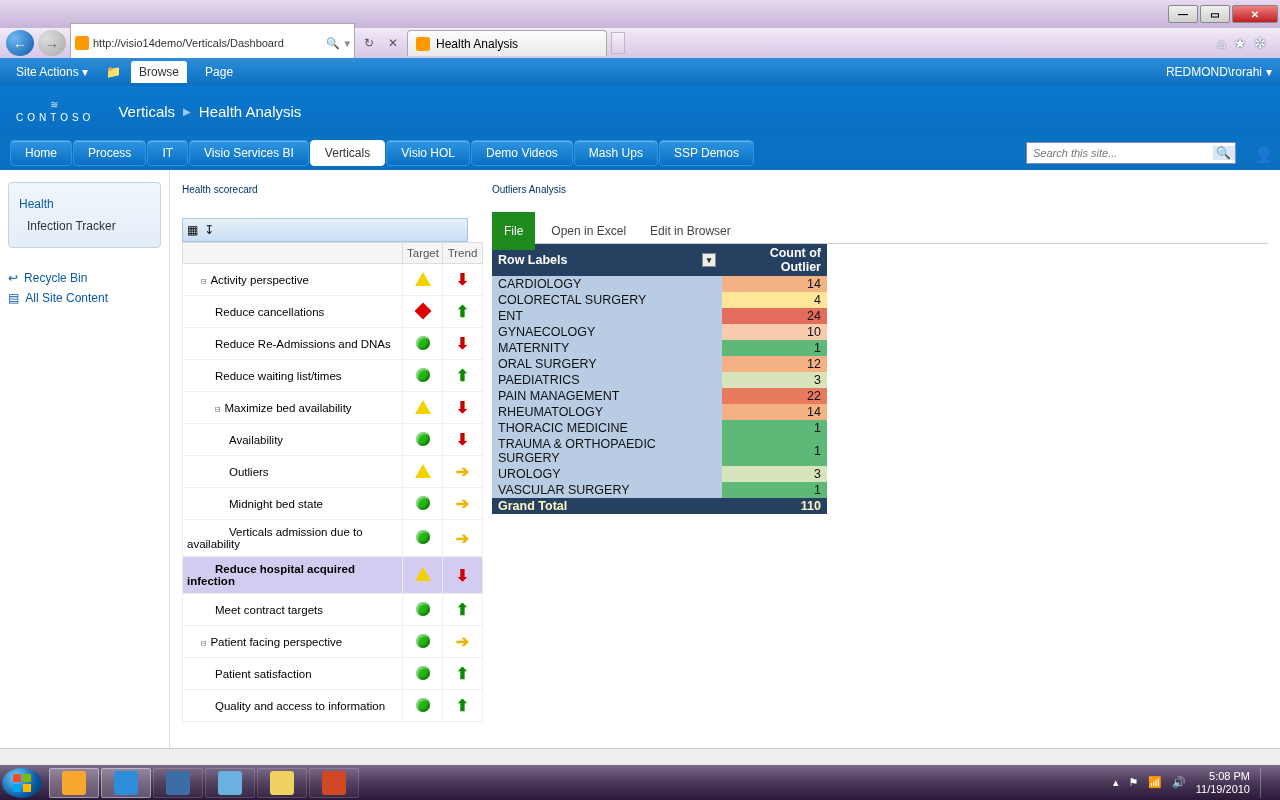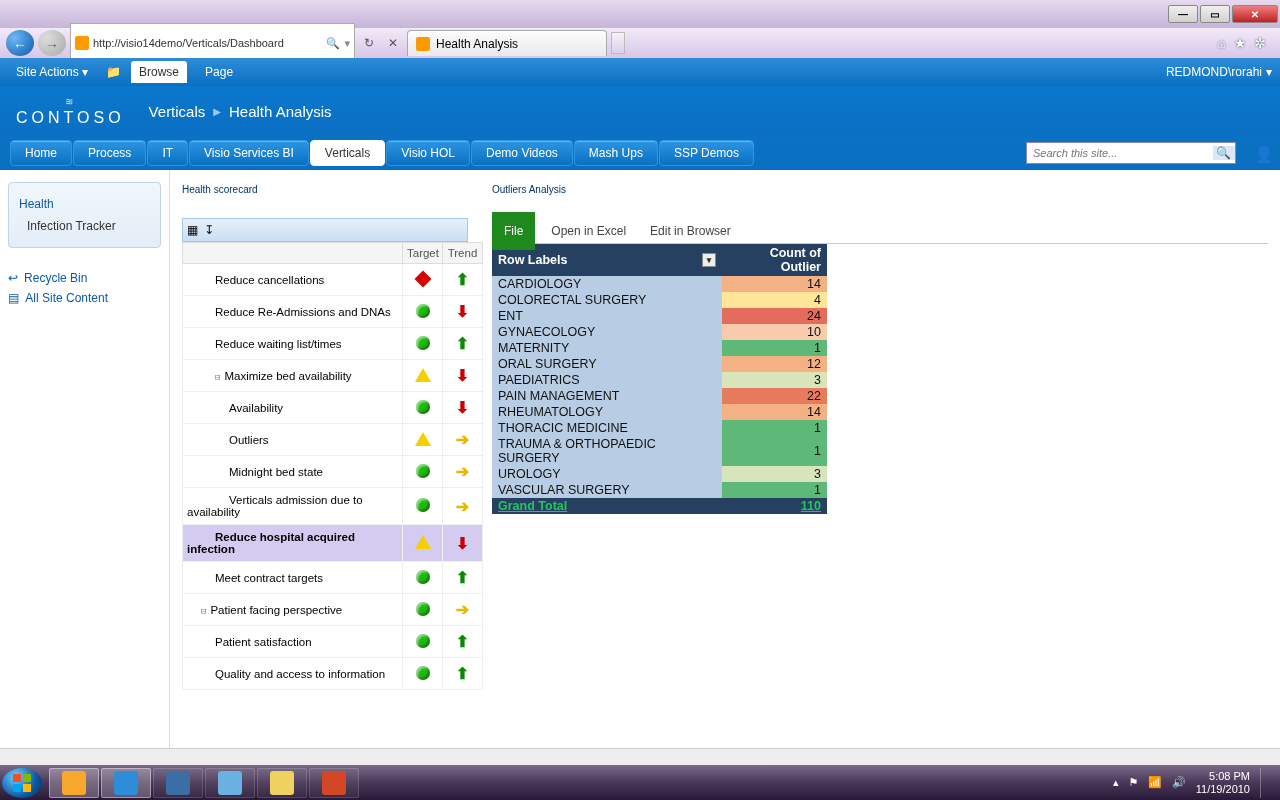--- a/index.html
+++ b/index.html
@@ -56,21 +56,21 @@
 }
 .sp-top .tab { padding: 4px 8px; cursor:pointer; }
 .sp-top .tab.active { background:#fff; color:#333; border-radius:3px 3px 0 0; }
 .sp-top .user { margin-left:auto; display:flex; align-items:center; gap:4px;}
 .sp-header {
   height: 50px; background: linear-gradient(#0a78ce,#0a6fc2);
   display:flex; align-items:center; color:#fff; padding:0 16px; gap:24px;
 }
 .logo { display:flex; flex-direction:column; align-items:center; gap:2px;}
 .logo-wave { font-size:10px; letter-spacing:2px; opacity:.8;}
-.logo-text { font-size:16px; letter-spacing:4px; }
+.logo-text { font-size:10px; letter-spacing:4px; }
 .breadcrumb { display:flex; align-items:center; gap:8px; font-size:15px;}
 .breadcrumb .sep { opacity:.6; font-size:10px;}
 .sp-tabs-row {
   height: 34px; background: linear-gradient(#0a72c2,#0a6fc2);
   display:flex; align-items:center; padding:0 10px; gap:8px;
   position:relative;
 }
 .nav-tab {
   padding: 5px 14px; color:#fff; font-size:12px;
   background: linear-gradient(#2d95e2,#0a6fc2);
@@ -136,21 +136,21 @@
 .ewa-label { text-align:center; color:#666; font-size:11px; padding:4px 0;}
 .ewa-bar { display:flex; align-items:center; font-size:12px; border-bottom:1px solid #ccc; height:26px;}
 .ewa-bar .file { background:#1e8a1e; color:#fff; padding:12px 12px; margin-right:16px;}
 .ewa-bar .ewa-link { color:#444; margin-right:24px; cursor:pointer;}
 table.pivot { border-collapse:collapse; font-size:12.5px; width: 335px;}
 table.pivot th { background:#254061; color:#fff; text-align:left; padding:2px 6px; font-weight:bold;}
 table.pivot th.count { text-align:right; }
 table.pivot td { padding:1px 6px;}
 table.pivot td.label { background:#b8cce4; color:#111;}
 table.pivot td.val { text-align:right; color:#111;}
-table.pivot tr.total td { background:#254061; color:#22c55e; font-weight:bold;text-decoration:underline;}
+table.pivot tr.total td { background:#254061; color:#fef9c3; font-weight:bold;}
 .drop { float:right; background:#eee; border:1px solid #888; width:14px; height:14px; font-size:9px; text-align:center; line-height:12px; color:#333;}
 
 .hscroll { height:17px; background:#eee; border-top:1px solid #ccc;}
 
 
 .taskbar {
   width:1280px; height:35px;
   background: linear-gradient(to bottom, #7b6a8a 0%, #4a3858 50%, #2a1838 100%);
   display:flex; align-items:center; padding:0 2px;
 }
@@ -272,20 +272,25 @@
         </div>
         <table class="scorecard">
           <thead>
             <tr>
               <th class="col-name"></th>
               <th class="col-ind">Target</th>
               <th class="col-ind">Trend</th>
             </tr>
           </thead>
           <tbody id="sc-body">
+              <tr>
+                <td><span class="lbl d1"><span class="exp">⊟</span>Activity perspective</span></td>
+                <td class="col-ind"><span class="ind yellow-tri"></span></td>
+                <td class="col-ind"><span class="arrow down-red">⬇</span></td>
+              </tr>
               <tr>
                 <td><span class="lbl d2">Reduce cancellations</span></td>
                 <td class="col-ind"><span class="ind red-diamond"></span></td>
                 <td class="col-ind"><span class="arrow up-green">⬆</span></td>
               </tr>
               <tr>
                 <td><span class="lbl d2">Reduce Re-Admissions and DNAs</span></td>
                 <td class="col-ind"><span class="ind green-circle"></span></td>
                 <td class="col-ind"><span class="arrow down-red">⬇</span></td>
               </tr>

